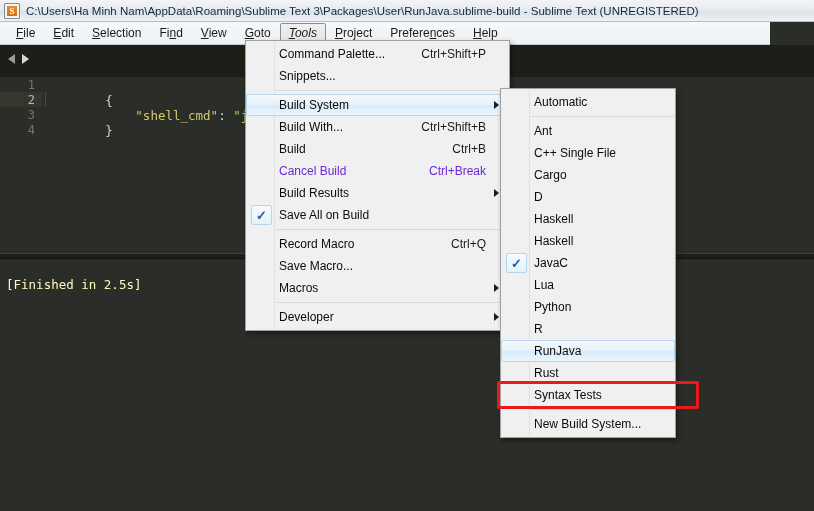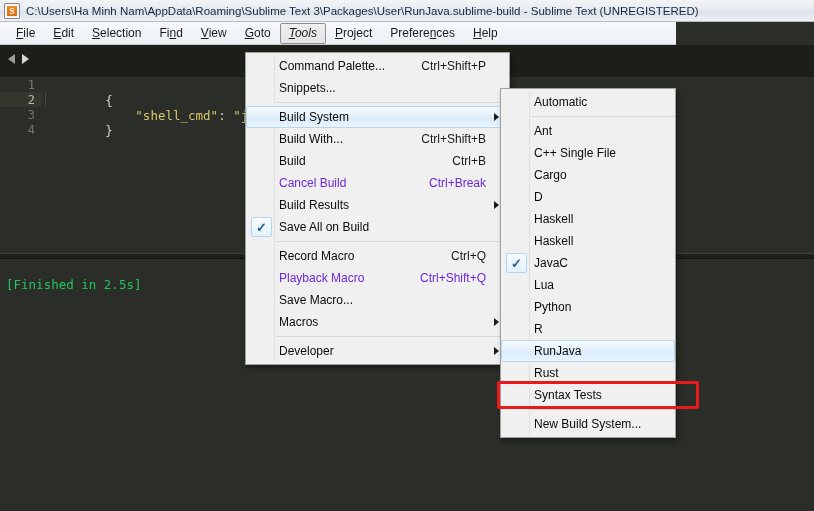--- a/index.html
+++ b/index.html
@@ -29,21 +29,21 @@
     color: #fff; font-style: normal; font-size: 9px; line-height: 10px;
     text-align: center; font-family: "Liberation Serif", serif; font-weight: bold;
   }
   .title-text {
     font-size: 11.5px; color: #14273f; white-space: nowrap;
     font-family: "Liberation Sans", sans-serif;
   }
 
   
   .menubar {
-    position: absolute; left: 0; top: 22px; width: 676px; height: 23px;
+    position: absolute; left: 0; top: 22px; width: 770px; height: 23px;
     background: linear-gradient(to bottom,#f6f8fa 0%, #edf1f5 100%);
     border-bottom: 1px solid #c3cad3;
     display: flex; align-items: center; padding-left: 7px;
   }
   .menubar-item {
     font-size: 12px; color: #1b1b1b; padding: 2px 8px;
     line-height: 15px; white-space: nowrap;
     border: 1px solid transparent;
   }
   .menubar-item.active {
@@ -133,21 +133,21 @@
     position: absolute; left: 0; top: 208px; width: 814px; height: 6px;
     background: #1d1f1a; border-top: 1px solid #3d4038; border-bottom: 1px solid #111;
   }
   .console {
     position: absolute; left: 0; top: 214px; width: 814px; height: 252px;
     background: #2b2d28;
     font-family: "DejaVu Sans Mono", monospace;
     font-size: 12.5px;
   }
   .console-line {
-    position: absolute; left: 6px; top: 18px; color: #22c55e;
+    position: absolute; left: 6px; top: 18px; color: #fef9c3;
     white-space: pre; line-height: 15px;
   }
 
   
   .menu {
     position: absolute;
     background: #f0f0f0;
     border: 1px solid #a0a0a0;
     box-shadow: 2px 3px 5px rgba(0,0,0,0.38);
     padding: 2px 0;
@@ -188,21 +188,21 @@
     width: 21px; height: 20px;
     background: linear-gradient(to bottom,#f6fbff,#e3f1fb);
     border: 1px solid #b5d5ef; border-radius: 2px;
     display: flex; align-items: center; justify-content: center;
     color: #2c5d99; font-size: 13px; line-height: 13px; font-weight: bold;
   }
   .menu-sep {
     height: 1px; margin: 3px 0 3px 30px; background: #d8d8d8;
   }
 
-  #tools-menu { left: 245px; top: 52px; width: 265px; }
+  #tools-menu { left: 245px; top: 40px; width: 265px; }
   #build-menu { left: 500px; top: 88px; width: 176px; }
 
   .redbox {
     position: absolute; left: 499px; top: 386px; width: 190px; height: 28px;
     border: 3px solid #e81a1a; border-radius: 2px;
     pointer-events: none;
   }
 </style>
 </head>
 <body>
@@ -305,24 +305,20 @@
       </div>
       <div class="mi">
         <span class="checkbox">✓</span>
         <span class="label">Save All on Build</span>
       </div>
       <div class="menu-sep"></div>
       <div class="mi">
         <span class="label">Record Macro</span>
         <span class="accel">Ctrl+Q</span>
       </div>
-      <div class="mi disabled">
-        <span class="label">Playback Macro</span>
-        <span class="accel">Ctrl+Shift+Q</span>
-      </div>
       <div class="mi">
         <span class="label">Save Macro...</span>
       </div>
       <div class="mi">
         <span class="label">Macros</span>
         <span class="submark"></span>
       </div>
       <div class="menu-sep"></div>
       <div class="mi">
         <span class="label">Developer</span>

